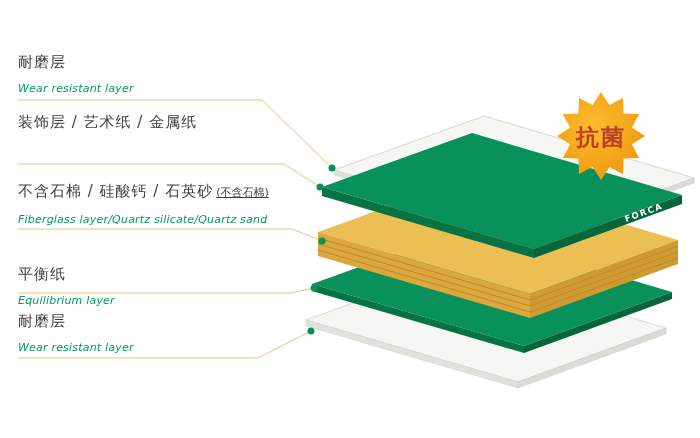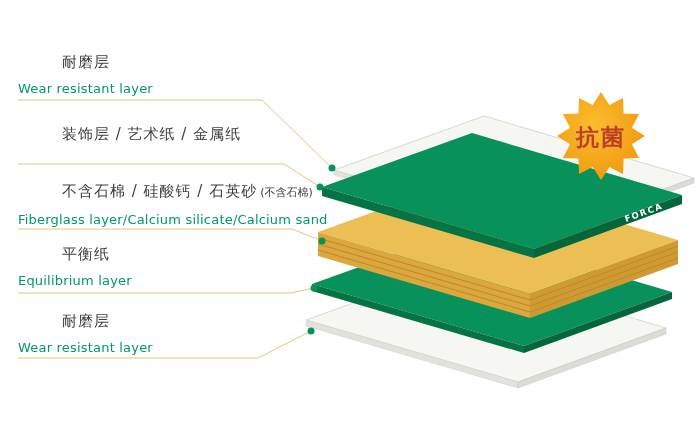--- a/index.html
+++ b/index.html
@@ -2,23 +2,23 @@
 <html><head>
 <meta charset="utf-8">
 <style>
   html,body{margin:0;padding:0;background:#ffffff;}
   .stage{
     position:relative;width:700px;height:438px;background:#ffffff;overflow:hidden;
     font-family:"DejaVu Sans","Liberation Sans",sans-serif;
   }
   .diagram-svg{position:absolute;left:0;top:0;}
   .label{position:absolute;left:18px;white-space:nowrap;}
-  .label .zh{font-size:15px;line-height:20px;color:#3d3d3d;letter-spacing:1px;margin-left:44px;}
-  .label .en{font-size:13px;line-height:16px;color:#009a62;margin-top:9px;letter-spacing:0.2px;}
-  .label .note{font-size:11px;color:#3d3d3d;margin-left:3px;letter-spacing:0;}
+  .label .zh{font-size:15px;line-height:20px;color:#3d3d3d;letter-spacing:1px;}
+  .label .en{font-size:11px;line-height:16px;color:#009a62;margin-top:9px;letter-spacing:0.2px;font-style:italic;}
+  .label .note{font-size:11px;color:#3d3d3d;margin-left:3px;letter-spacing:0;text-decoration:underline;}
 </style>
 </head>
 <body>
 
 <div class="stage">
 
   <svg class="diagram-svg" width="700" height="438" viewBox="0 0 700 438">
     <defs>
       <radialGradient id="badgeGrad" cx="42%" cy="38%" r="75%">
         <stop offset="0%" stop-color="#fbbd2d"></stop>
@@ -85,30 +85,30 @@
       <polygon fill="url(#badgeGrad)" points="0,-44 8.3,-30.9 22,-38.1 22.6,-22.6 38.1,-22 30.9,-8.3 44,0 30.9,8.3 38.1,22 22.6,22.6 22,38.1 8.3,30.9 0,44 -8.3,30.9 -22,38.1 -22.6,22.6 -38.1,22 -30.9,8.3 -44,0 -30.9,-8.3 -38.1,-22 -22.6,-22.6 -22,-38.1 -8.3,-30.9"></polygon>
       <text x="0" y="9" text-anchor="middle" font-size="23" font-weight="bold" fill="#bb3e27" letter-spacing="2">抗菌</text>
     </g>
   </svg>
 
   <div class="label" style="top:52px">
     <div class="zh">耐磨层</div>
     <div class="en">Wear resistant layer</div>
   </div>
 
-  <div class="label" style="top:124px">
+  <div class="label" style="top:112px">
     <div class="zh">装饰层 / 艺术纸 / 金属纸</div>
   </div>
 
   <div class="label" style="top:181px">
     <div class="zh"><span>不含石棉 / 硅酸钙 / 石英砂</span><span class="note">(不含石棉)</span></div>
-    <div class="en">Fiberglass layer/Calcium silicate/Calcium sand</div>
+    <div class="en">Fiberglass layer/Quartz silicate/Quartz sand</div>
   </div>
 
-  <div class="label" style="top:244px">
+  <div class="label" style="top:264px">
     <div class="zh">平衡纸</div>
     <div class="en">Equilibrium layer</div>
   </div>
 
   <div class="label" style="top:311px">
     <div class="zh">耐磨层</div>
     <div class="en">Wear resistant layer</div>
   </div>
 
 </div>

